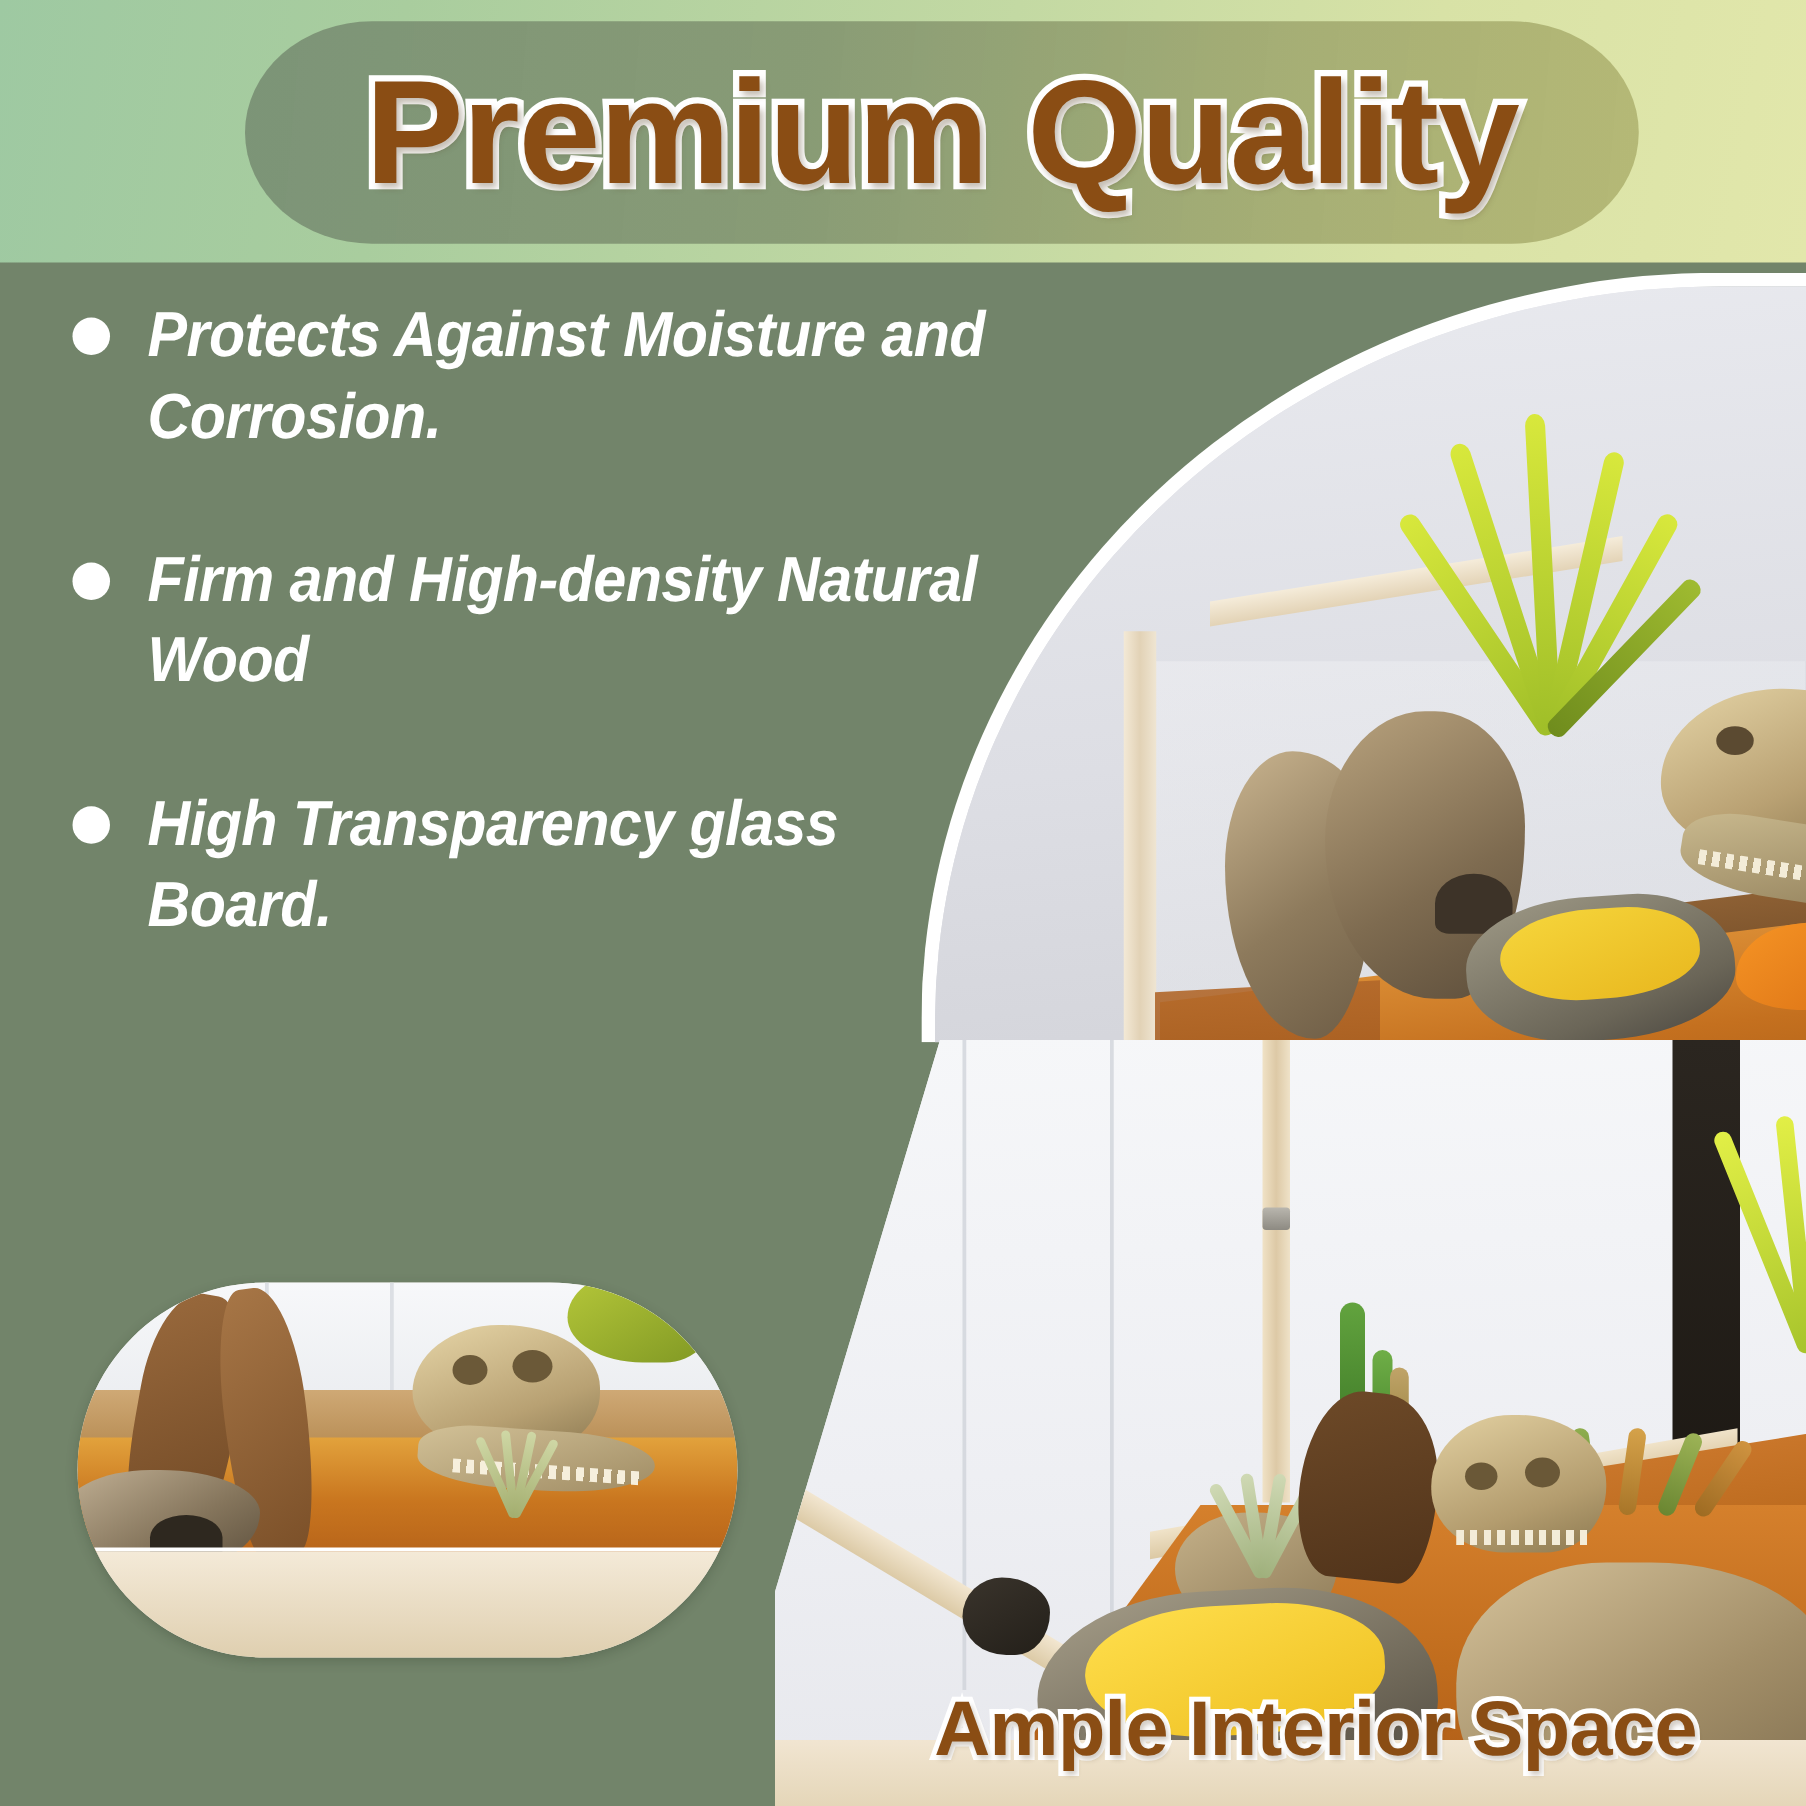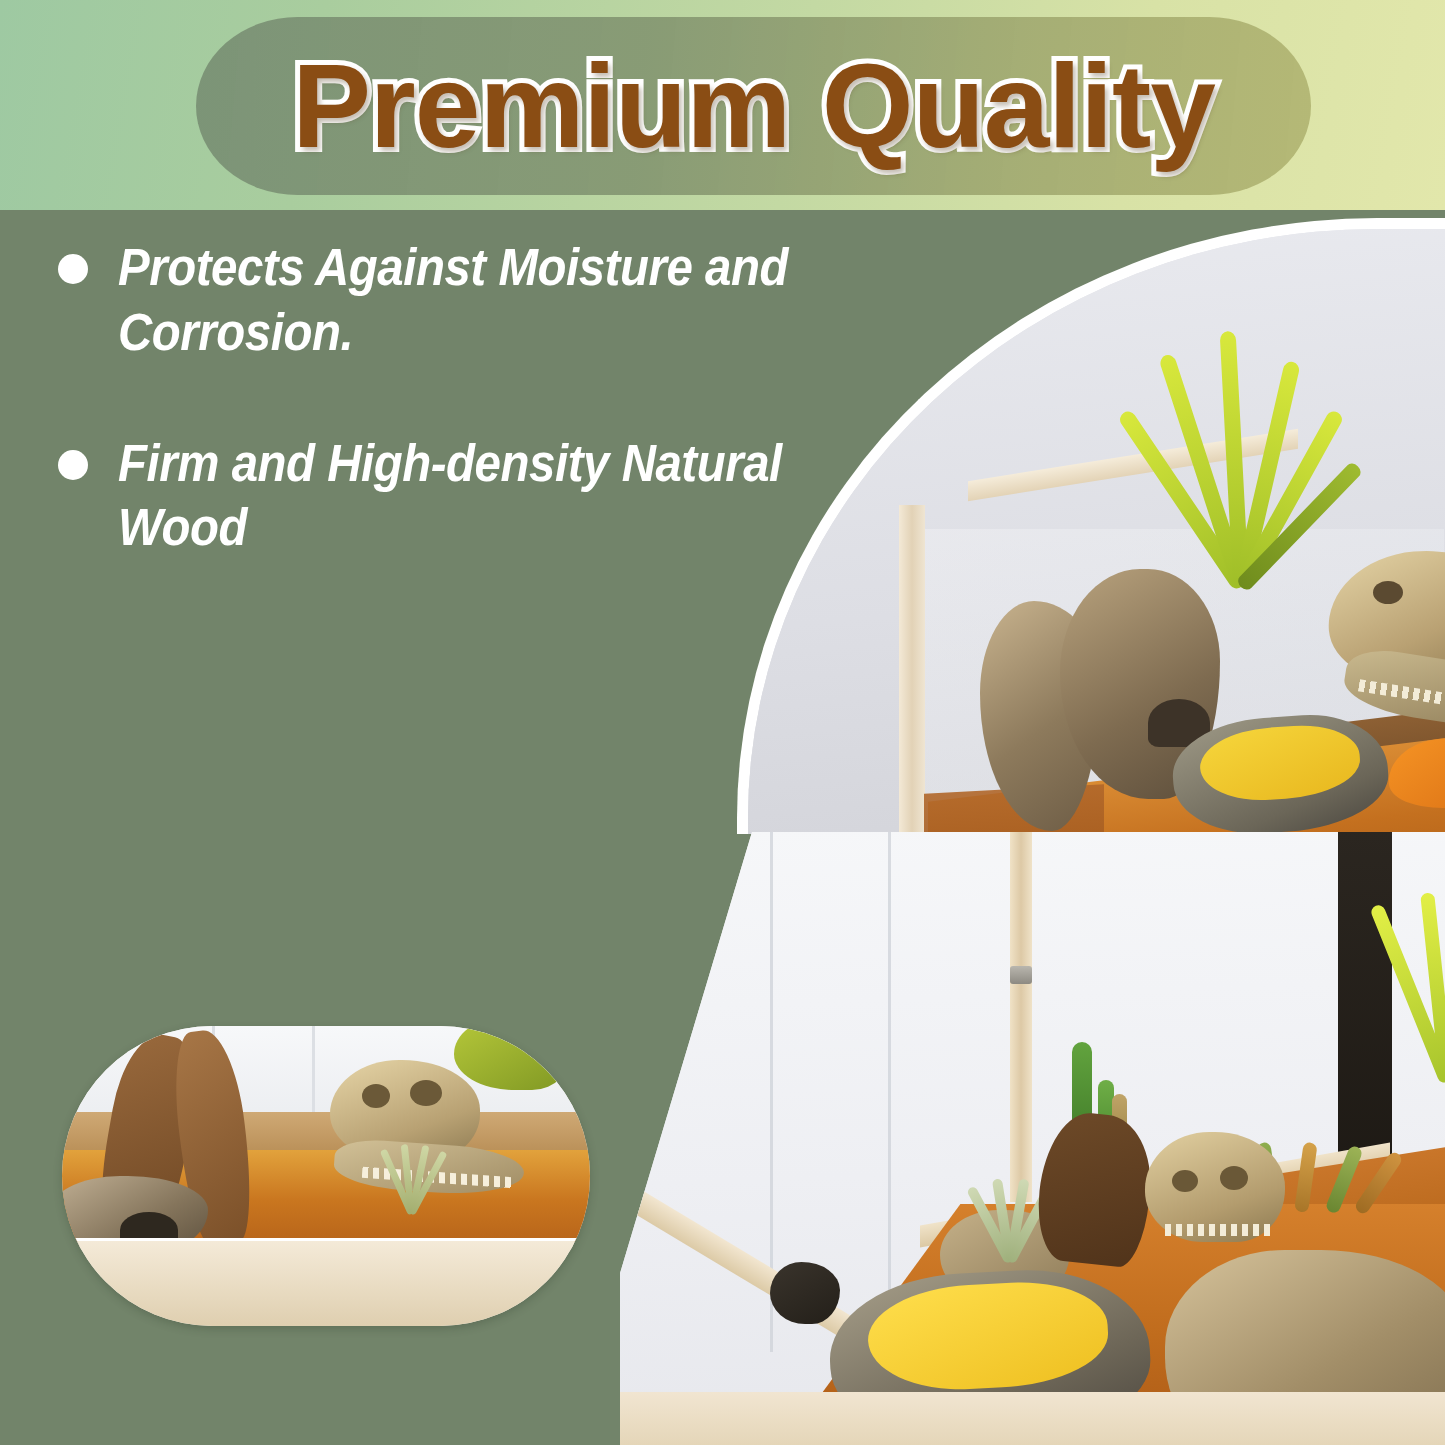--- a/index.html
+++ b/index.html
@@ -278,20 +278,24 @@
 
   <div class="bullets">
     <div class="bullet-row">
       <span class="bullet-dot"></span>
       <span class="bullet-text">Protects Against Moisture and Corrosion.</span>
     </div>
     <div class="bullet-row">
       <span class="bullet-dot"></span>
       <span class="bullet-text">Firm and High-density Natural Wood</span>
     </div>
+    <div class="bullet-row">
+      <span class="bullet-dot"></span>
+      <span class="bullet-text">High Transparency glass Board.</span>
+    </div>
   </div>
 
   <div class="photo-top">
     <div class="photo-top-inner">
       <div class="tt-wall"></div>
       <div class="tt-glassfront"></div>
       <div class="tt-leftpost"></div>
       <div class="tt-topframe"></div>
       <div class="tt-backwood"></div>
       <div class="tt-sand"></div>
@@ -382,14 +386,15 @@
     <div class="ov-teeth"></div>
     <div class="ov-grass">
         <i></i>
         <i></i>
         <i></i>
         <i></i>
       </div>
     <div class="ov-base"></div>
   </div>
 
+  <div class="caption">Ample Interior Space</div>
 
 </div>
 
 </body></html>

